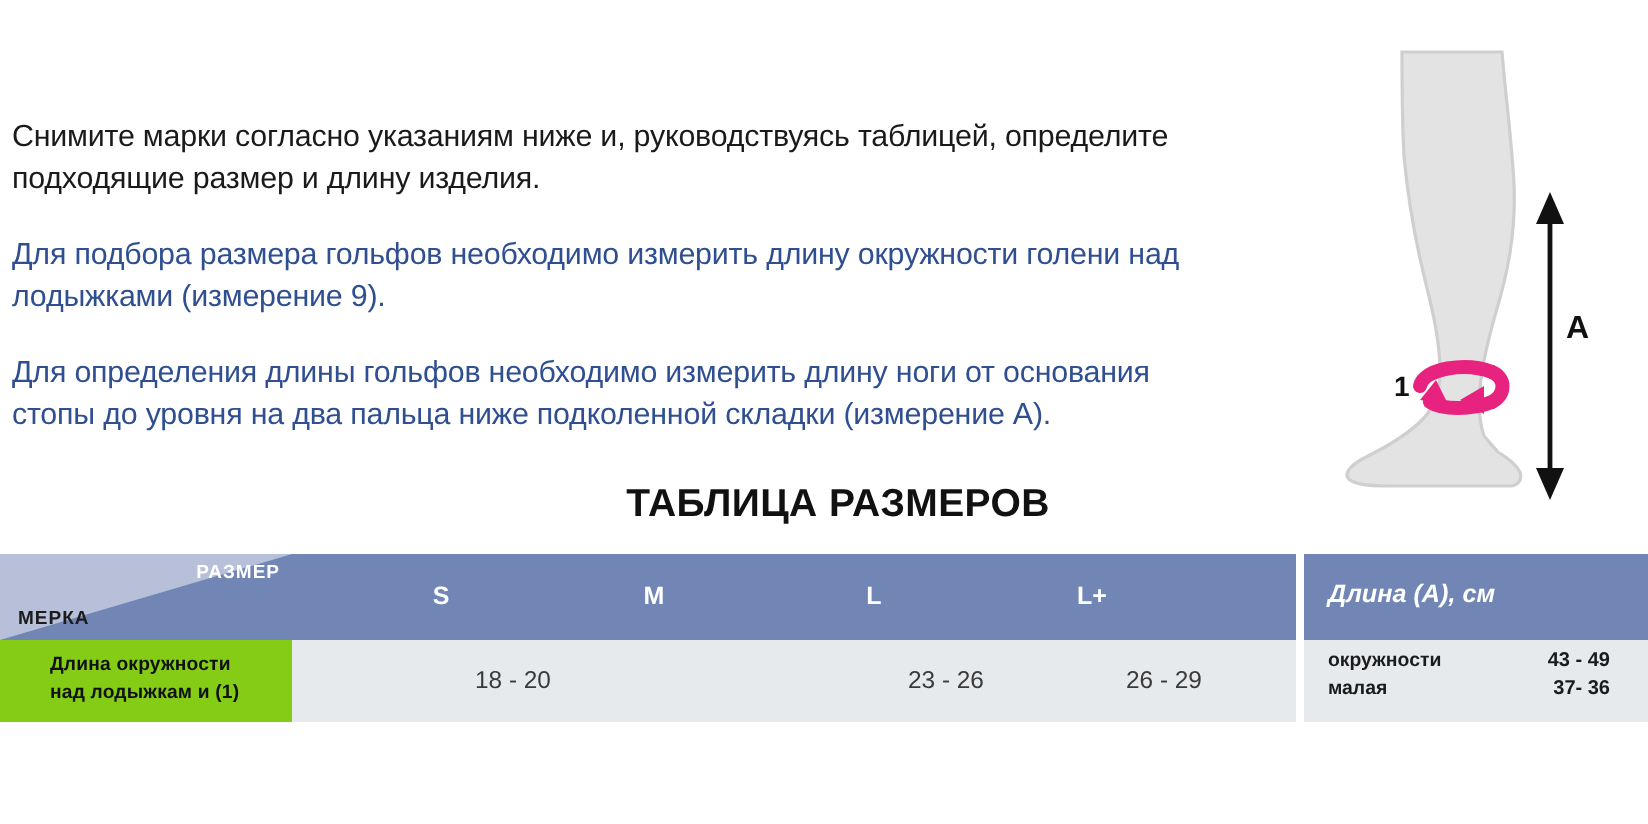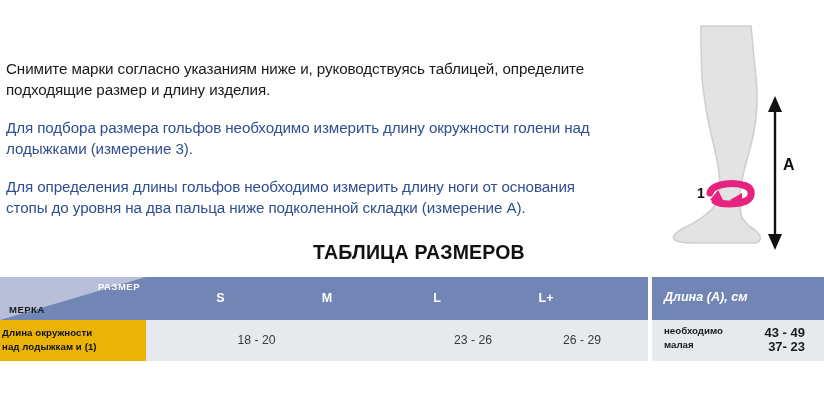--- a/index.html
+++ b/index.html
@@ -119,23 +119,23 @@
     left: 0; top: 43px;
     width: 648px;
     height: 41px;
     background: #e7eaed;
   }
   .row-label-cell {
     position: absolute;
     left: 0; top: 0;
     width: 146px;
     height: 41px;
-    background: #eab308;
+    background: #84cc16;
     box-sizing: border-box;
-    padding: 6px 0 0 2px;
+    padding: 6px 0 0 25px;
   }
   .row-label-cell .line {
     font-size: 9.6px;
     font-weight: bold;
     color: #111111;
     line-height: 14px;
     letter-spacing: 0.1px;
   }
   .size-col-val {
     position: absolute;
@@ -190,21 +190,21 @@
   .len-name {
     position: absolute;
     left: 0; top: 0;
     font-size: 9.7px;
     font-weight: bold;
     color: #1b1b1b;
   }
   .len-val {
     position: absolute;
     right: 13px; top: 0;
-    font-size: 13px;
+    font-size: 10px;
     font-weight: bold;
     color: #1b1b1b;
     white-space: nowrap;
   }
 
   
   .leg-figure {
     position: absolute;
     left: 620px;
     top: 20px;
@@ -229,21 +229,21 @@
     color: #111111;
   }
 </style>
 </head>
 <body>
 
 <div id="page">
 
   <div class="instructions">
     <p class="para">Снимите марки согласно указаниям ниже и, руководствуясь таблицей, определите подходящие размер и длину изделия.</p>
-    <p class="para blue">Для подбора размера гольфов необходимо измерить длину окружности голени над лодыжками (измерение 3).</p>
+    <p class="para blue">Для подбора размера гольфов необходимо измерить длину окружности голени над лодыжками (измерение 9).</p>
     <p class="para blue">Для определения длины гольфов необходимо измерить длину ноги от основания стопы до уровня на два пальца ниже подколенной складки (измерение А).</p>
   </div>
 
   <div class="table-title">ТАБЛИЦА РАЗМЕРОВ</div>
 
   <div class="size-table">
 
     <div class="sizes-header">
 
       <div class="corner-cell">
@@ -268,26 +268,26 @@
       <div class="size-col-val" style="left:491px;width:110px;">26 - 29</div>
     </div>
   </div>
 
   <div class="length-panel">
     <div class="length-header">
       <span class="lbl">Длина (А), см</span>
     </div>
     <div class="length-body">
       <div class="len-row r1">
-        <span class="len-name">необходимо</span>
+        <span class="len-name">окружности</span>
         <span class="len-val">43 - 49</span>
       </div>
       <div class="len-row r2">
         <span class="len-name">малая</span>
-        <span class="len-val">37- 23</span>
+        <span class="len-val">37- 36</span>
       </div>
     </div>
   </div>
 
   <div class="leg-figure">
     <svg width="204" height="250" viewBox="0 0 204 250" xmlns="http://www.w3.org/2000/svg">
 
       <path d="M81,6 L131,6
                C133,30 136,52 137,72
                C138,96 134,116 128,136

